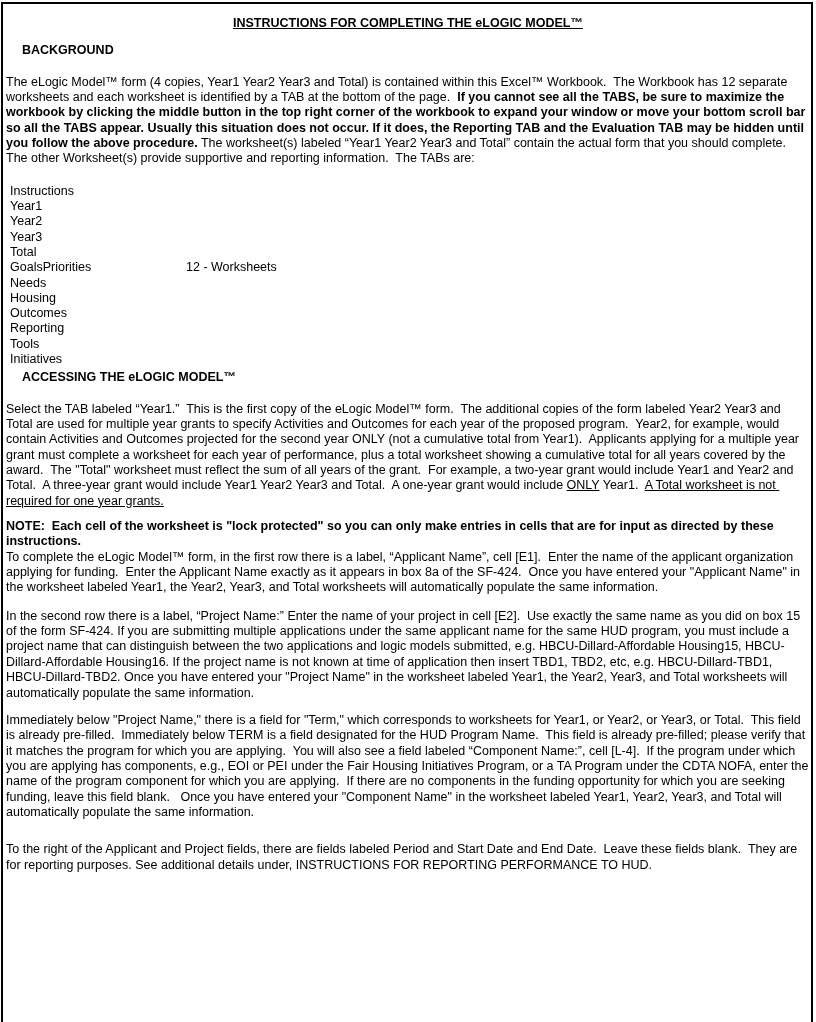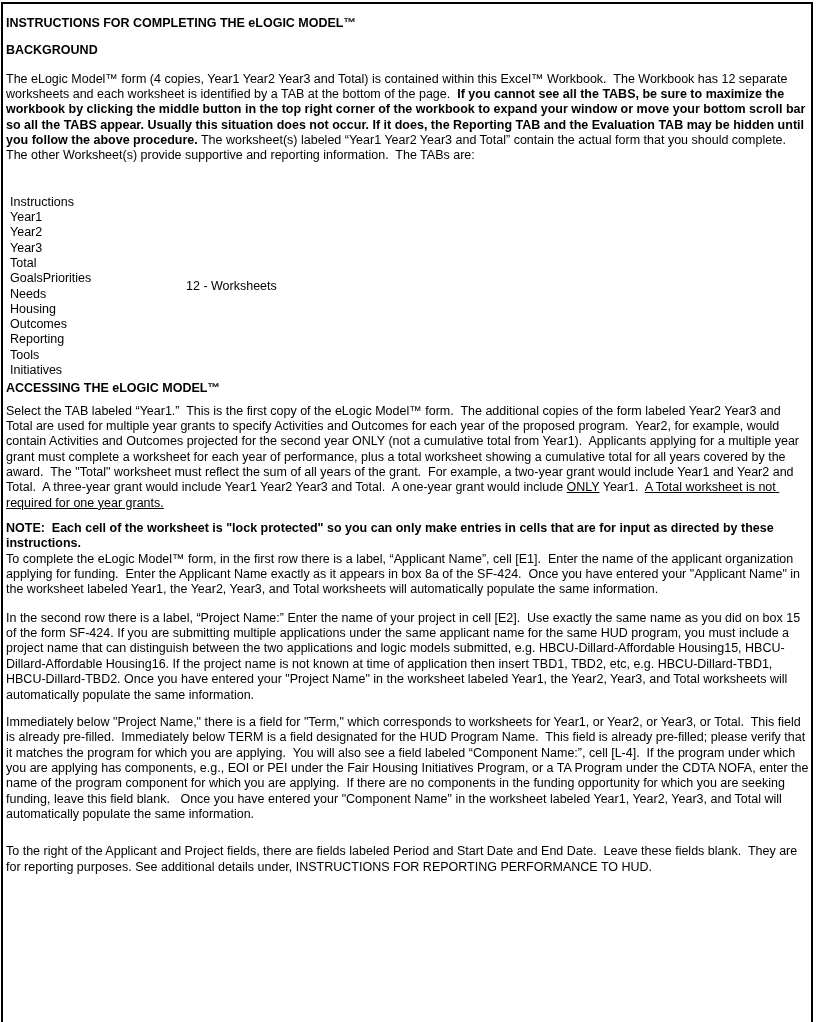--- a/index.html
+++ b/index.html
@@ -21,37 +21,39 @@
     background: #ffffff;
     padding: 0 1px 0 3px;
     font-family: "Liberation Sans", "DejaVu Sans", sans-serif;
     font-size: 12.5px;
     line-height: 15.35px;
     color: #000000;
   }
   .title {
     margin: 12px 0 0 0;
     font-weight: bold;
+    text-decoration: underline;
     white-space: pre-wrap;
+    text-align: center;
   }
   .heading {
     font-weight: bold;
     white-space: pre-wrap;
-    margin: 0;
+    margin: 16px;
   }
   .para {
     margin: 0;
     white-space: pre-wrap;
   }
   .para span.b { font-weight: bold; }
   .para span.u { text-decoration: underline; }
 
   .mt-bg-heading { margin-top: 12px; }
   .mt-bg-para    { margin-top: 13px; }
-  .tab-list      { margin-top: 31px; }
+  .tab-list      { margin-top: 17px; }
   .mt-acc-heading{ margin-top: 3px; }
   .mt-acc-para   { margin-top: 7px; }
   .mt-note       { margin-top: 10px; }
   .mt-applicant  { }
   .mt-project    { margin-top: 13px; }
   .mt-term       { margin-top: 12px; }
   .mt-period     { margin-top: 22px; }
 
   .tab-row {
     position: relative;
@@ -59,21 +61,21 @@
     line-height: 15.3px;
   }
   .tab-label {
     display: inline-block;
     padding-left: 4px;
     white-space: pre;
   }
   .tab-annotation {
     position: absolute;
     left: 180px;
-    top: 8px;
+    top: 0;
     white-space: pre;
   }
 </style>
 </head>
 <body>
 
 <div class="sheet">
 
   <p class="title">INSTRUCTIONS FOR COMPLETING THE eLOGIC MODEL™</p>
 

